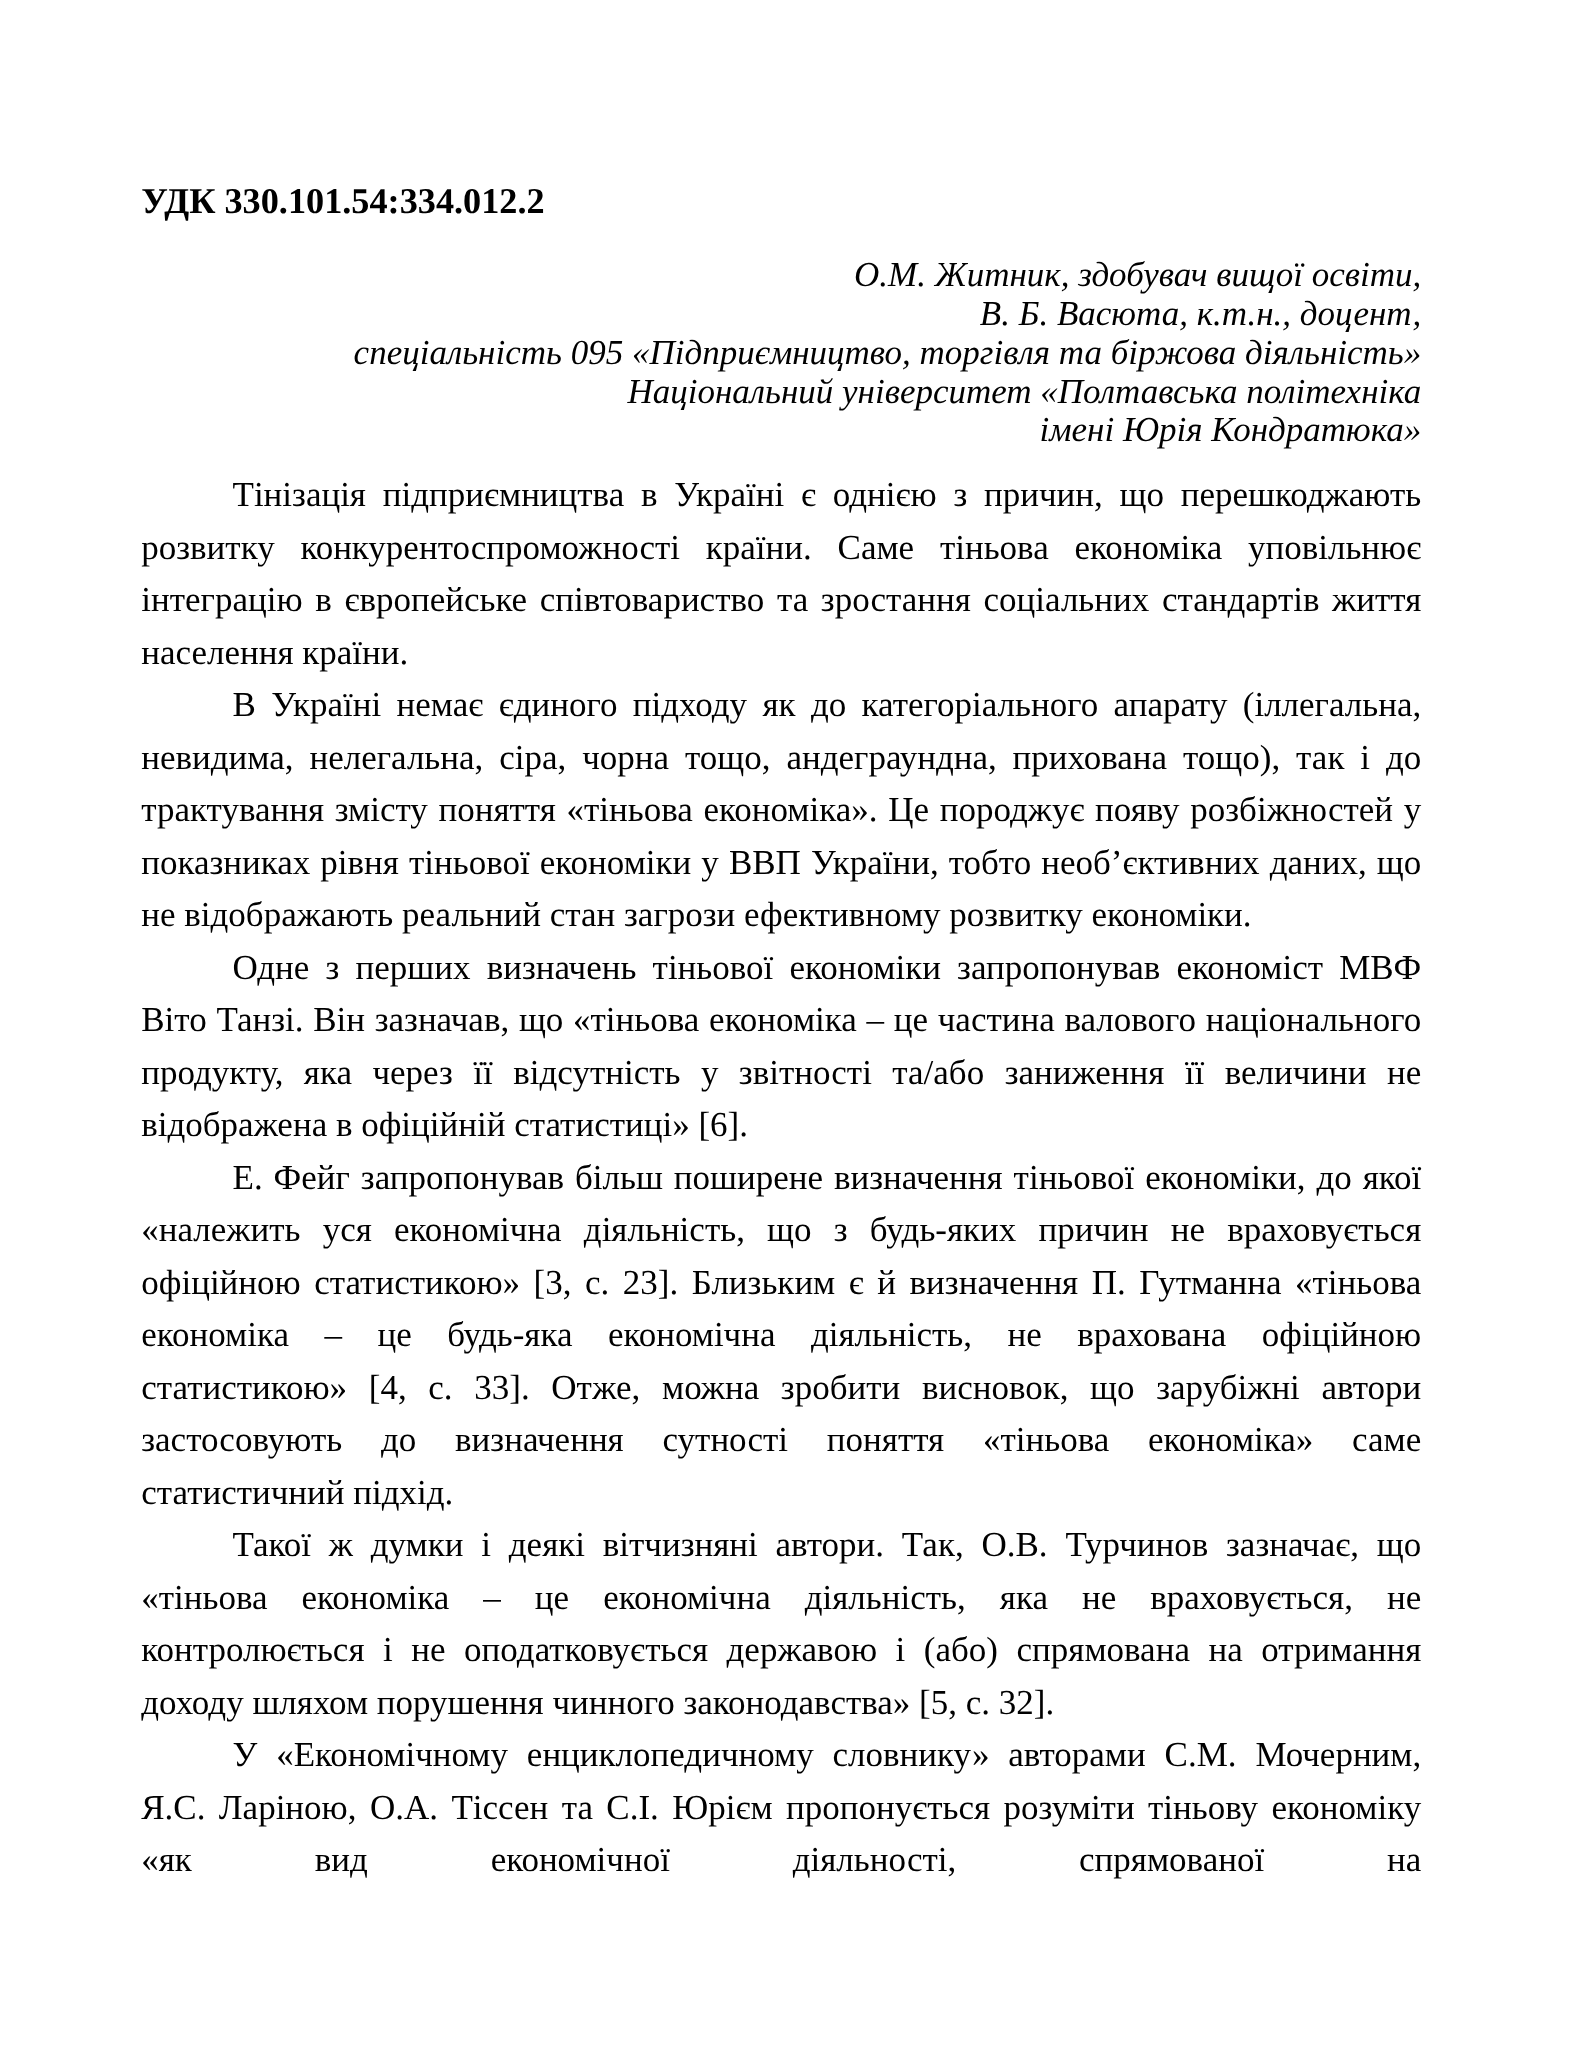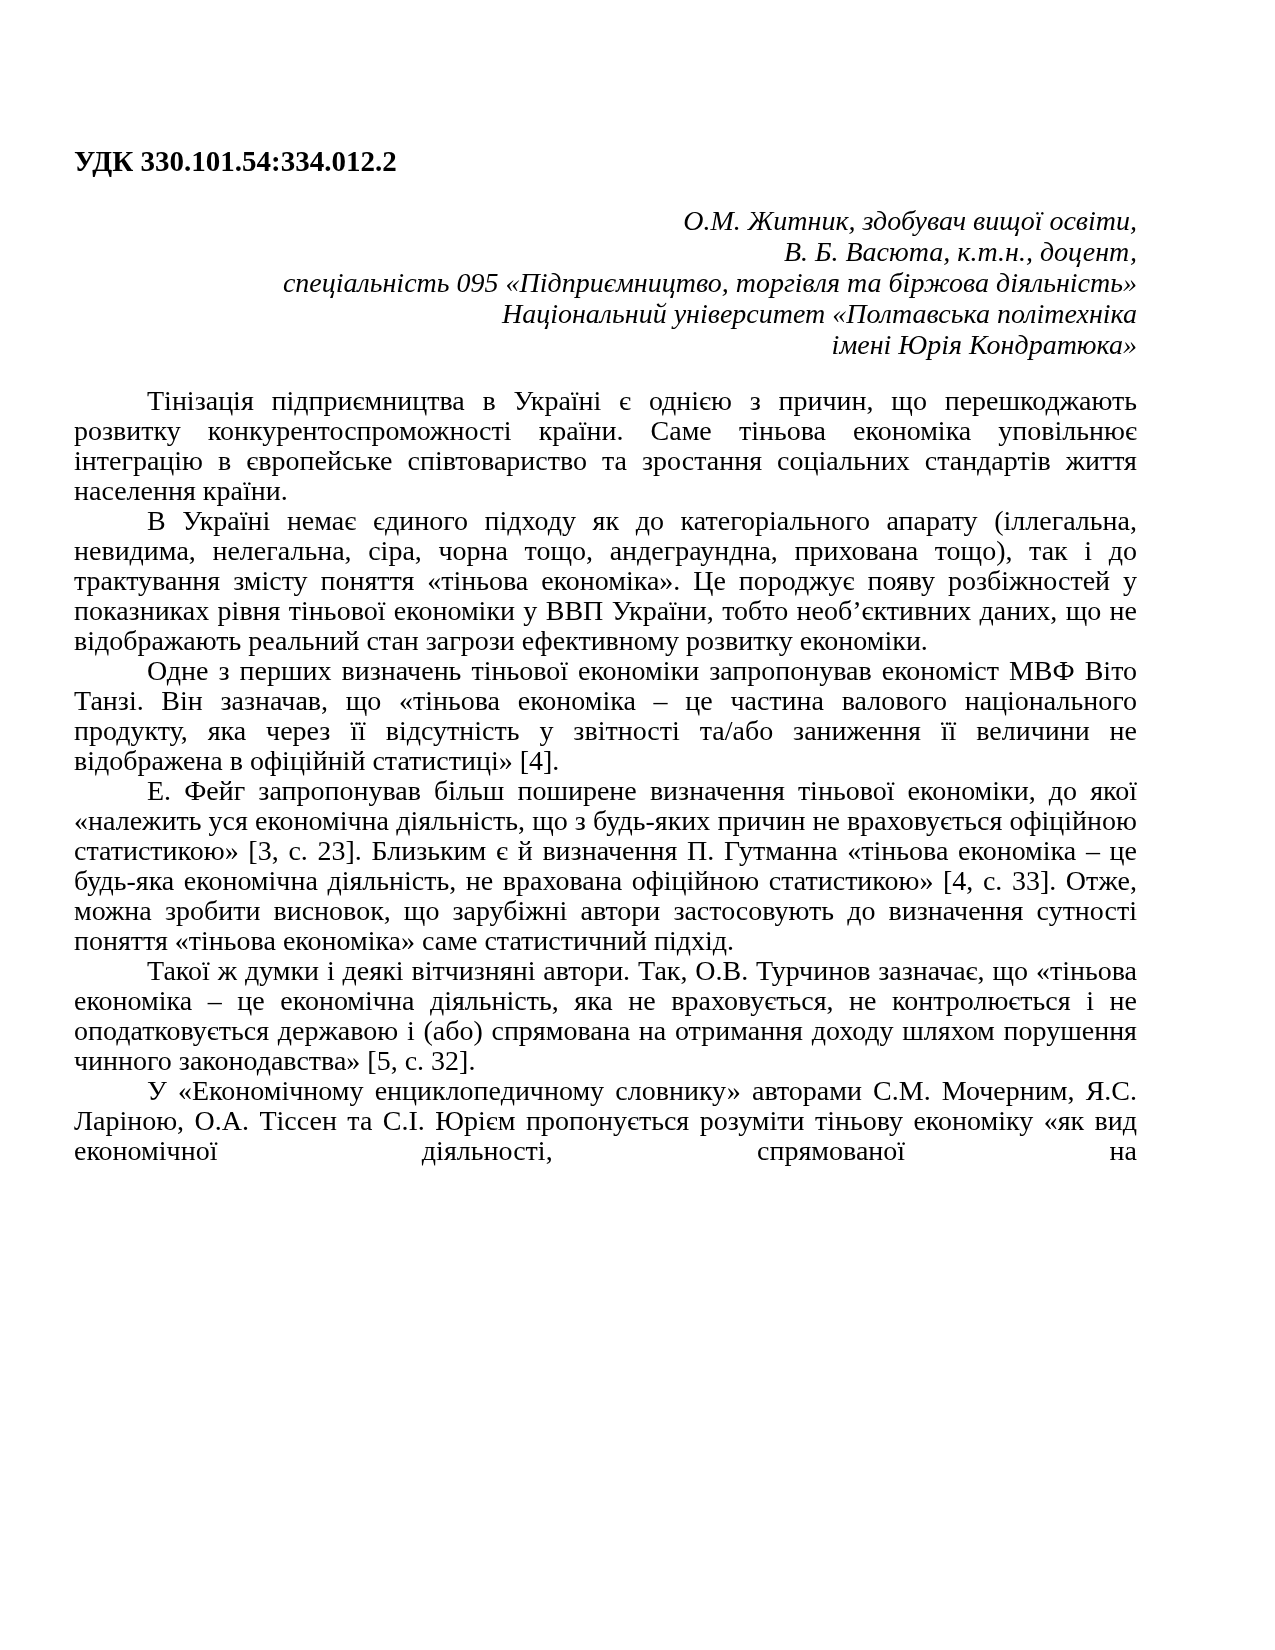--- a/index.html
+++ b/index.html
@@ -9,21 +9,21 @@
   }
   .page {
     position: relative;
     width: 1275px;
     height: 1650px;
     margin: 0 auto;
     background: #ffffff;
     color: #000000;
     font-family: "Liberation Serif", "DejaVu Serif", serif;
     box-sizing: border-box;
-    padding: 145px 138px 0 74px;
+    padding: 145px 138px 0 113px;
     overflow: hidden;
   }
   .udc {
     font-size: 29px;
     font-weight: bold;
     line-height: 32px;
     text-align: left;
   }
   .authors {
     margin-top: 28px;
@@ -33,23 +33,23 @@
     line-height: 31px;
   }
   .title {
     margin: 28px 0 0 0;
     text-align: center;
     font-weight: bold;
     font-size: 33px;
     line-height: 40px;
   }
   .body-text {
-    margin-top: 26px;
+    margin-top: 16px;
     font-size: 28px;
-    line-height: 30px;
+    line-height: 42px;
     text-align: justify;
   }
   .body-text p {
     margin: 0;
     text-indent: 73px;
   }
   
   .body-text p.continues {
     text-align-last: justify;
   }
@@ -66,19 +66,19 @@
     <div>В. Б. Васюта, к.т.н., доцент,</div>
     <div>спеціальність 095 «Підприємництво, торгівля та біржова діяльність»</div>
     <div>Національний університет «Полтавська політехніка</div>
     <div>імені  Юрія Кондратюка»</div>
   </div>
 
 
   <div class="body-text">
     <p>Тінізація підприємництва в Україні є однією з причин, що перешкоджають розвитку конкурентоспроможності країни. Саме тіньова економіка уповільнює інтеграцію в європейське співтовариство та зростання соціальних стандартів життя населення країни.</p>
     <p>В Україні немає єдиного підходу як до категоріального апарату (іллегальна, невидима, нелегальна, сіра, чорна тощо, андеграундна, прихована тощо), так і до трактування змісту поняття «тіньова економіка». Це породжує появу розбіжностей у показниках рівня тіньової економіки у ВВП України, тобто необ’єктивних даних, що не відображають реальний стан загрози ефективному розвитку економіки.</p>
-    <p>Одне з перших визначень тіньової економіки запропонував економіст МВФ Віто Танзі. Він зазначав, що «тіньова економіка – це частина валового національного продукту, яка через її відсутність у звітності та/або заниження її величини не відображена в офіційній статистиці» [4].</p>
+    <p>Одне з перших визначень тіньової економіки запропонував економіст МВФ Віто Танзі. Він зазначав, що «тіньова економіка – це частина валового національного продукту, яка через її відсутність у звітності та/або заниження її величини не відображена в офіційній статистиці» [6].</p>
     <p>Е. Фейг запропонував більш поширене визначення тіньової економіки, до якої «належить уся економічна діяльність, що з будь-яких причин не враховується офіційною статистикою» [3, с. 23]. Близьким є й визначення П. Гутманна «тіньова економіка – це будь-яка економічна діяльність, не врахована офіційною статистикою» [4, с. 33]. Отже, можна зробити висновок, що зарубіжні автори застосовують до визначення сутності поняття «тіньова економіка» саме статистичний підхід.</p>
     <p>Такої ж думки і деякі вітчизняні автори. Так, О.В. Турчинов зазначає, що «тіньова економіка – це економічна діяльність, яка не враховується, не контролюється і не оподатковується державою і (або) спрямована на отримання доходу шляхом порушення чинного законодавства» [5, с. 32].</p>
     <p class="continues">У «Економічному енциклопедичному словнику» авторами С.М. Мочерним,  Я.С. Ларіною, О.А. Тіссен та С.І. Юрієм пропонується розуміти тіньову економіку «як вид економічної діяльності, спрямованої на</p>
   </div>
 
 </div>
 
 </body></html>

